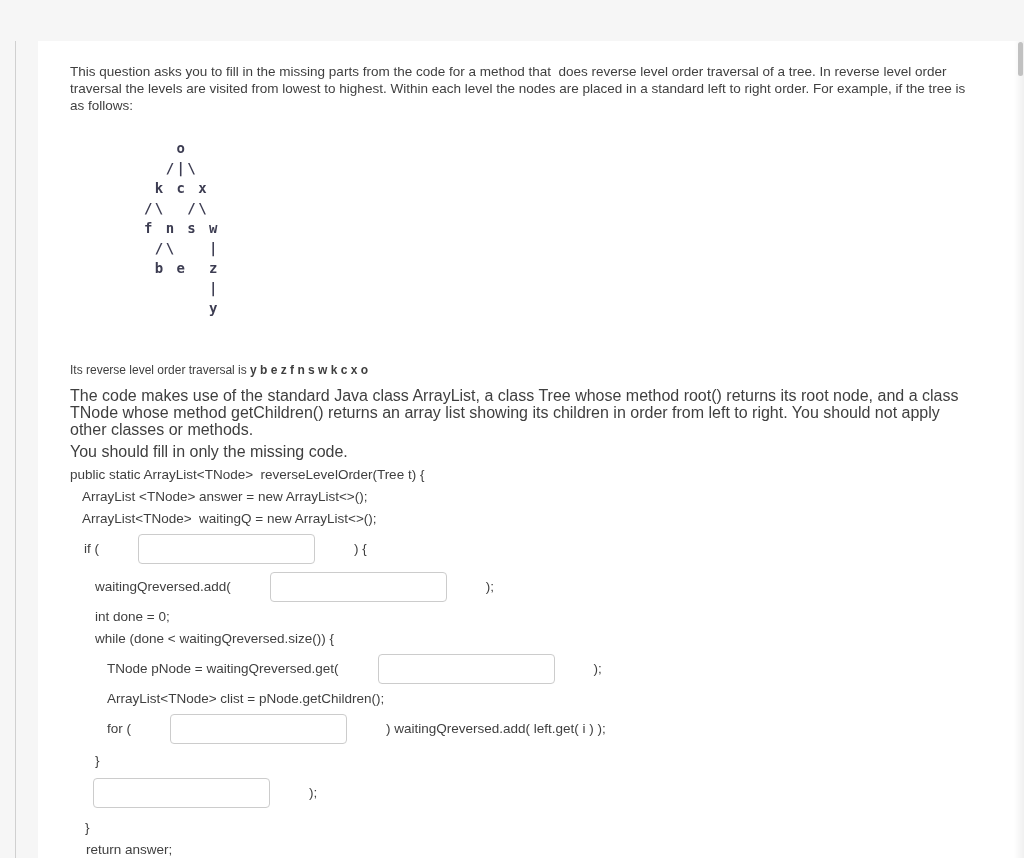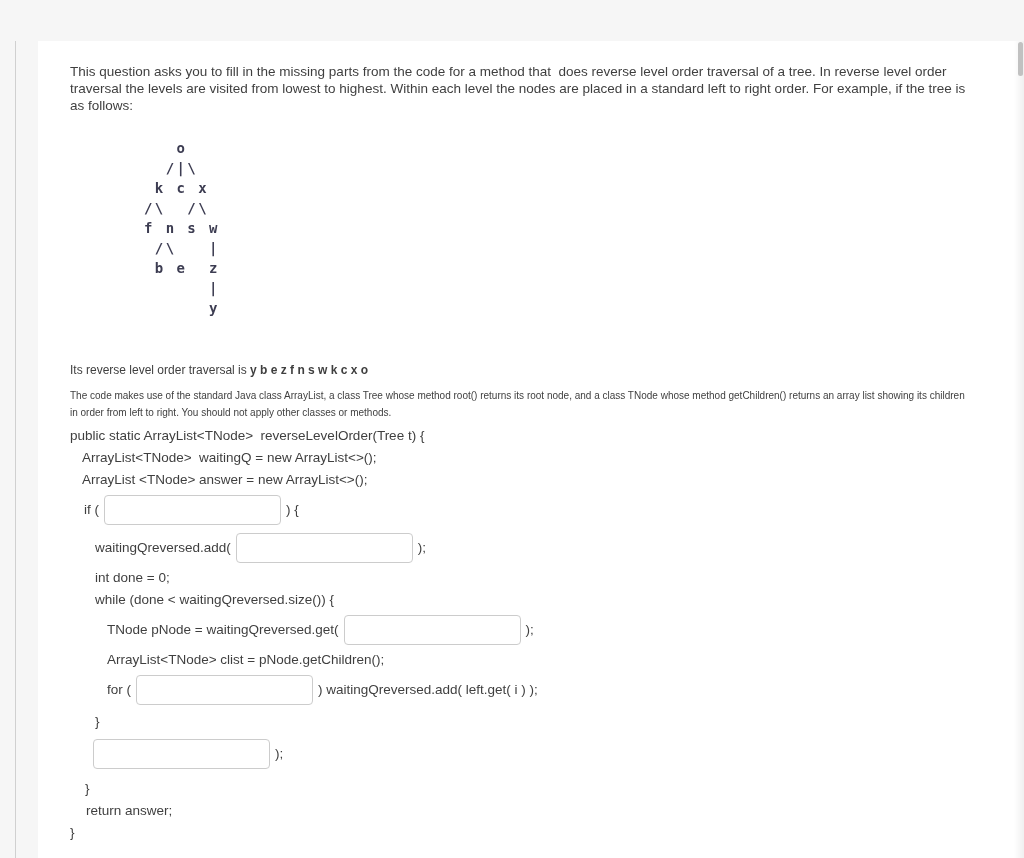--- a/index.html
+++ b/index.html
@@ -25,26 +25,26 @@
   }
   .intro{margin:22px 0 0;font-size:13.5px;line-height:17px;max-width:905px;white-space:pre-wrap;}
   .tree{
     margin:24px 0 0 74px;
     font-family:"DejaVu Sans Mono","Liberation Mono",monospace;
     font-weight:bold;font-size:14px;line-height:20px;letter-spacing:2.4px;
     color:var(--tree-text);
   }
   .traversal{margin:44px 0 0;font-size:12px;line-height:17px;}
   .traversal b{font-weight:700;}
-  .para{margin:8px 0 0;font-size:10px;line-height:17px;max-width:905px;white-space:pre-wrap;}
+  .para{margin:8px 0 0;font-size:16px;line-height:17px;max-width:905px;white-space:pre-wrap;}
   .instruction{margin:5px 0 0;}
   .code{margin:4px 0 0;font-size:13.5px;}
   .crow{min-height:22px;line-height:22px;display:flex;align-items:center;}
   .crow .ct{white-space:pre;text-align:center;}
-  .input-row{height:38px;}
+  .input-row{height:38px;gap:34px;}
   .blank{
     width:177px;height:30px;margin:0 5px;
     border:1px solid var(--input-border);border-radius:4px;
     background:#fff;outline:none;
     font-family:"Liberation Sans","DejaVu Sans",sans-serif;font-size:13.5px;color:var(--text);
     padding:0 8px;
   }
   .ind0{padding-left:0;}
   .ind1{padding-left:12px;}
   .ind1b{padding-left:14px;}
@@ -85,30 +85,31 @@
 /\  /\
 f n s w
  /\   |
  b e  z
       |
       y</pre>
 
     <p class="traversal"><span>Its reverse level order traversal is </span><b>y b e z f n s w k c x o</b></p>
 
     <p class="para">The code makes use of the standard Java class ArrayList, a class Tree whose method root() returns its root node, and a class TNode whose method getChildren() returns an array list showing its children in order from left to right. You should not apply other classes or methods.</p>
+    <p class="para instruction">You should fill in only the missing code.</p>
 
     <div class="code">
       <div class="crow ind0">
           <span class="ct">public static ArrayList&lt;TNode&gt;  reverseLevelOrder(Tree t) {</span>
         </div>
       <div class="crow ind1">
-          <span class="ct">ArrayList&lt;TNode&gt;  waitingQ = new ArrayList&lt;&gt;();</span>
+          <span class="ct">ArrayList &lt;TNode&gt; answer = new ArrayList&lt;&gt;();</span>
         </div>
       <div class="crow ind1">
-          <span class="ct">ArrayList &lt;TNode&gt; answer = new ArrayList&lt;&gt;();</span>
+          <span class="ct">ArrayList&lt;TNode&gt;  waitingQ = new ArrayList&lt;&gt;();</span>
         </div>
 
       <div class="crow input-row ind1b">
         <span class="ct">if (</span>
           <input type="text" class="blank" value="" style="">
           <span class="ct">) {</span>
       </div>
 
       <div class="crow input-row ind2">
         <span class="ct">waitingQreversed.add(</span>

